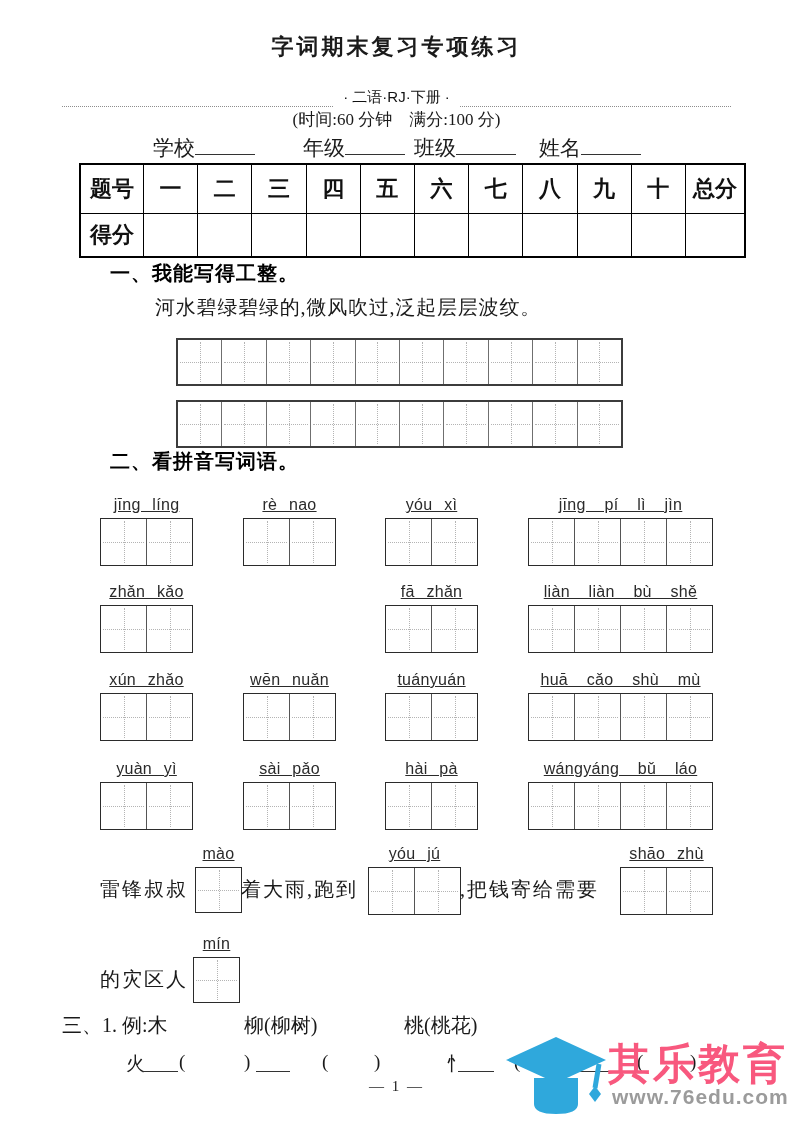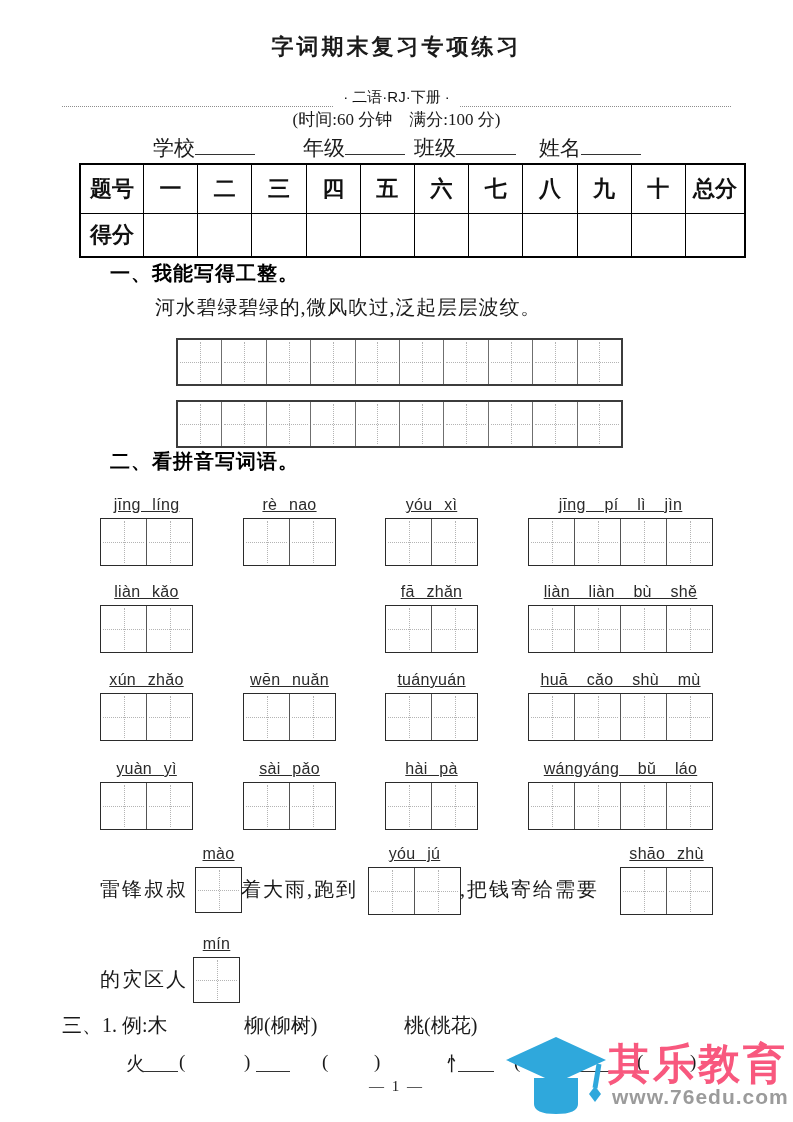--- a/index.html
+++ b/index.html
@@ -278,21 +278,21 @@
           <i class="hd"></i>
         </div>
         <div class="cell">
           <i class="vd"></i>
           <i class="hd"></i>
         </div>
       </div>
     </div>
 
   <div class="pyitem r2 c1">
-      <div class="pylabel">liàn kǎo</div>
+      <div class="pylabel">zhǎn kǎo</div>
       <div class="pybox">
         <div class="cell">
           <i class="vd"></i>
           <i class="hd"></i>
         </div>
         <div class="cell">
           <i class="vd"></i>
           <i class="hd"></i>
         </div>
       </div>

